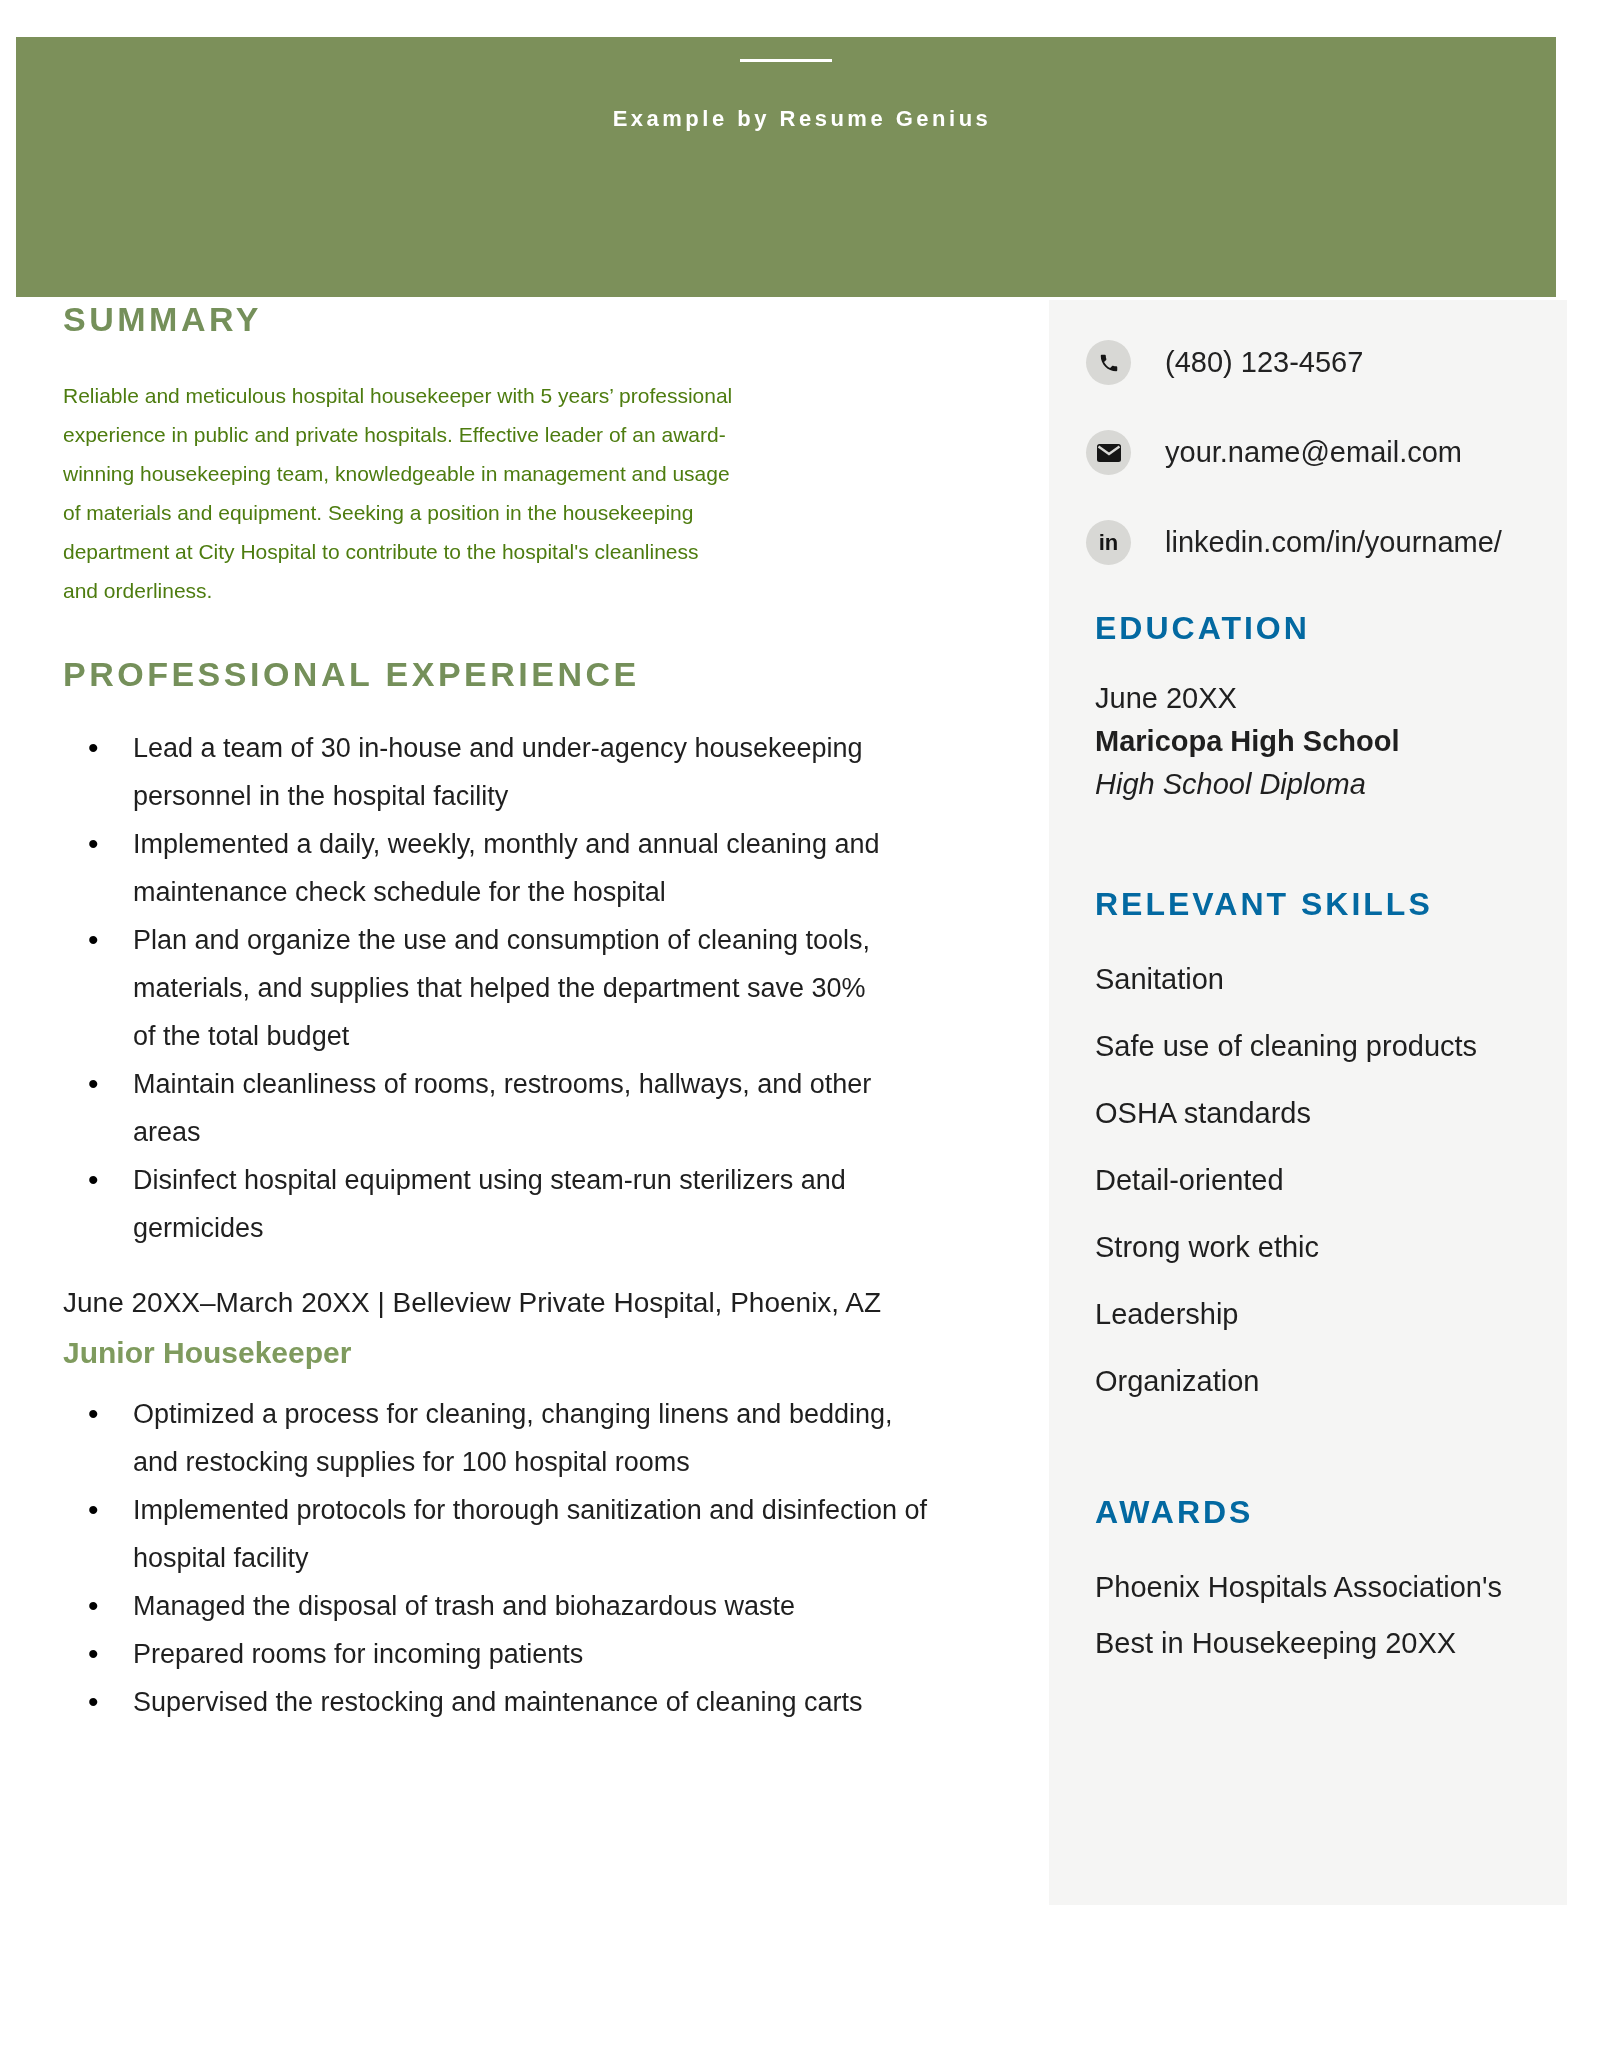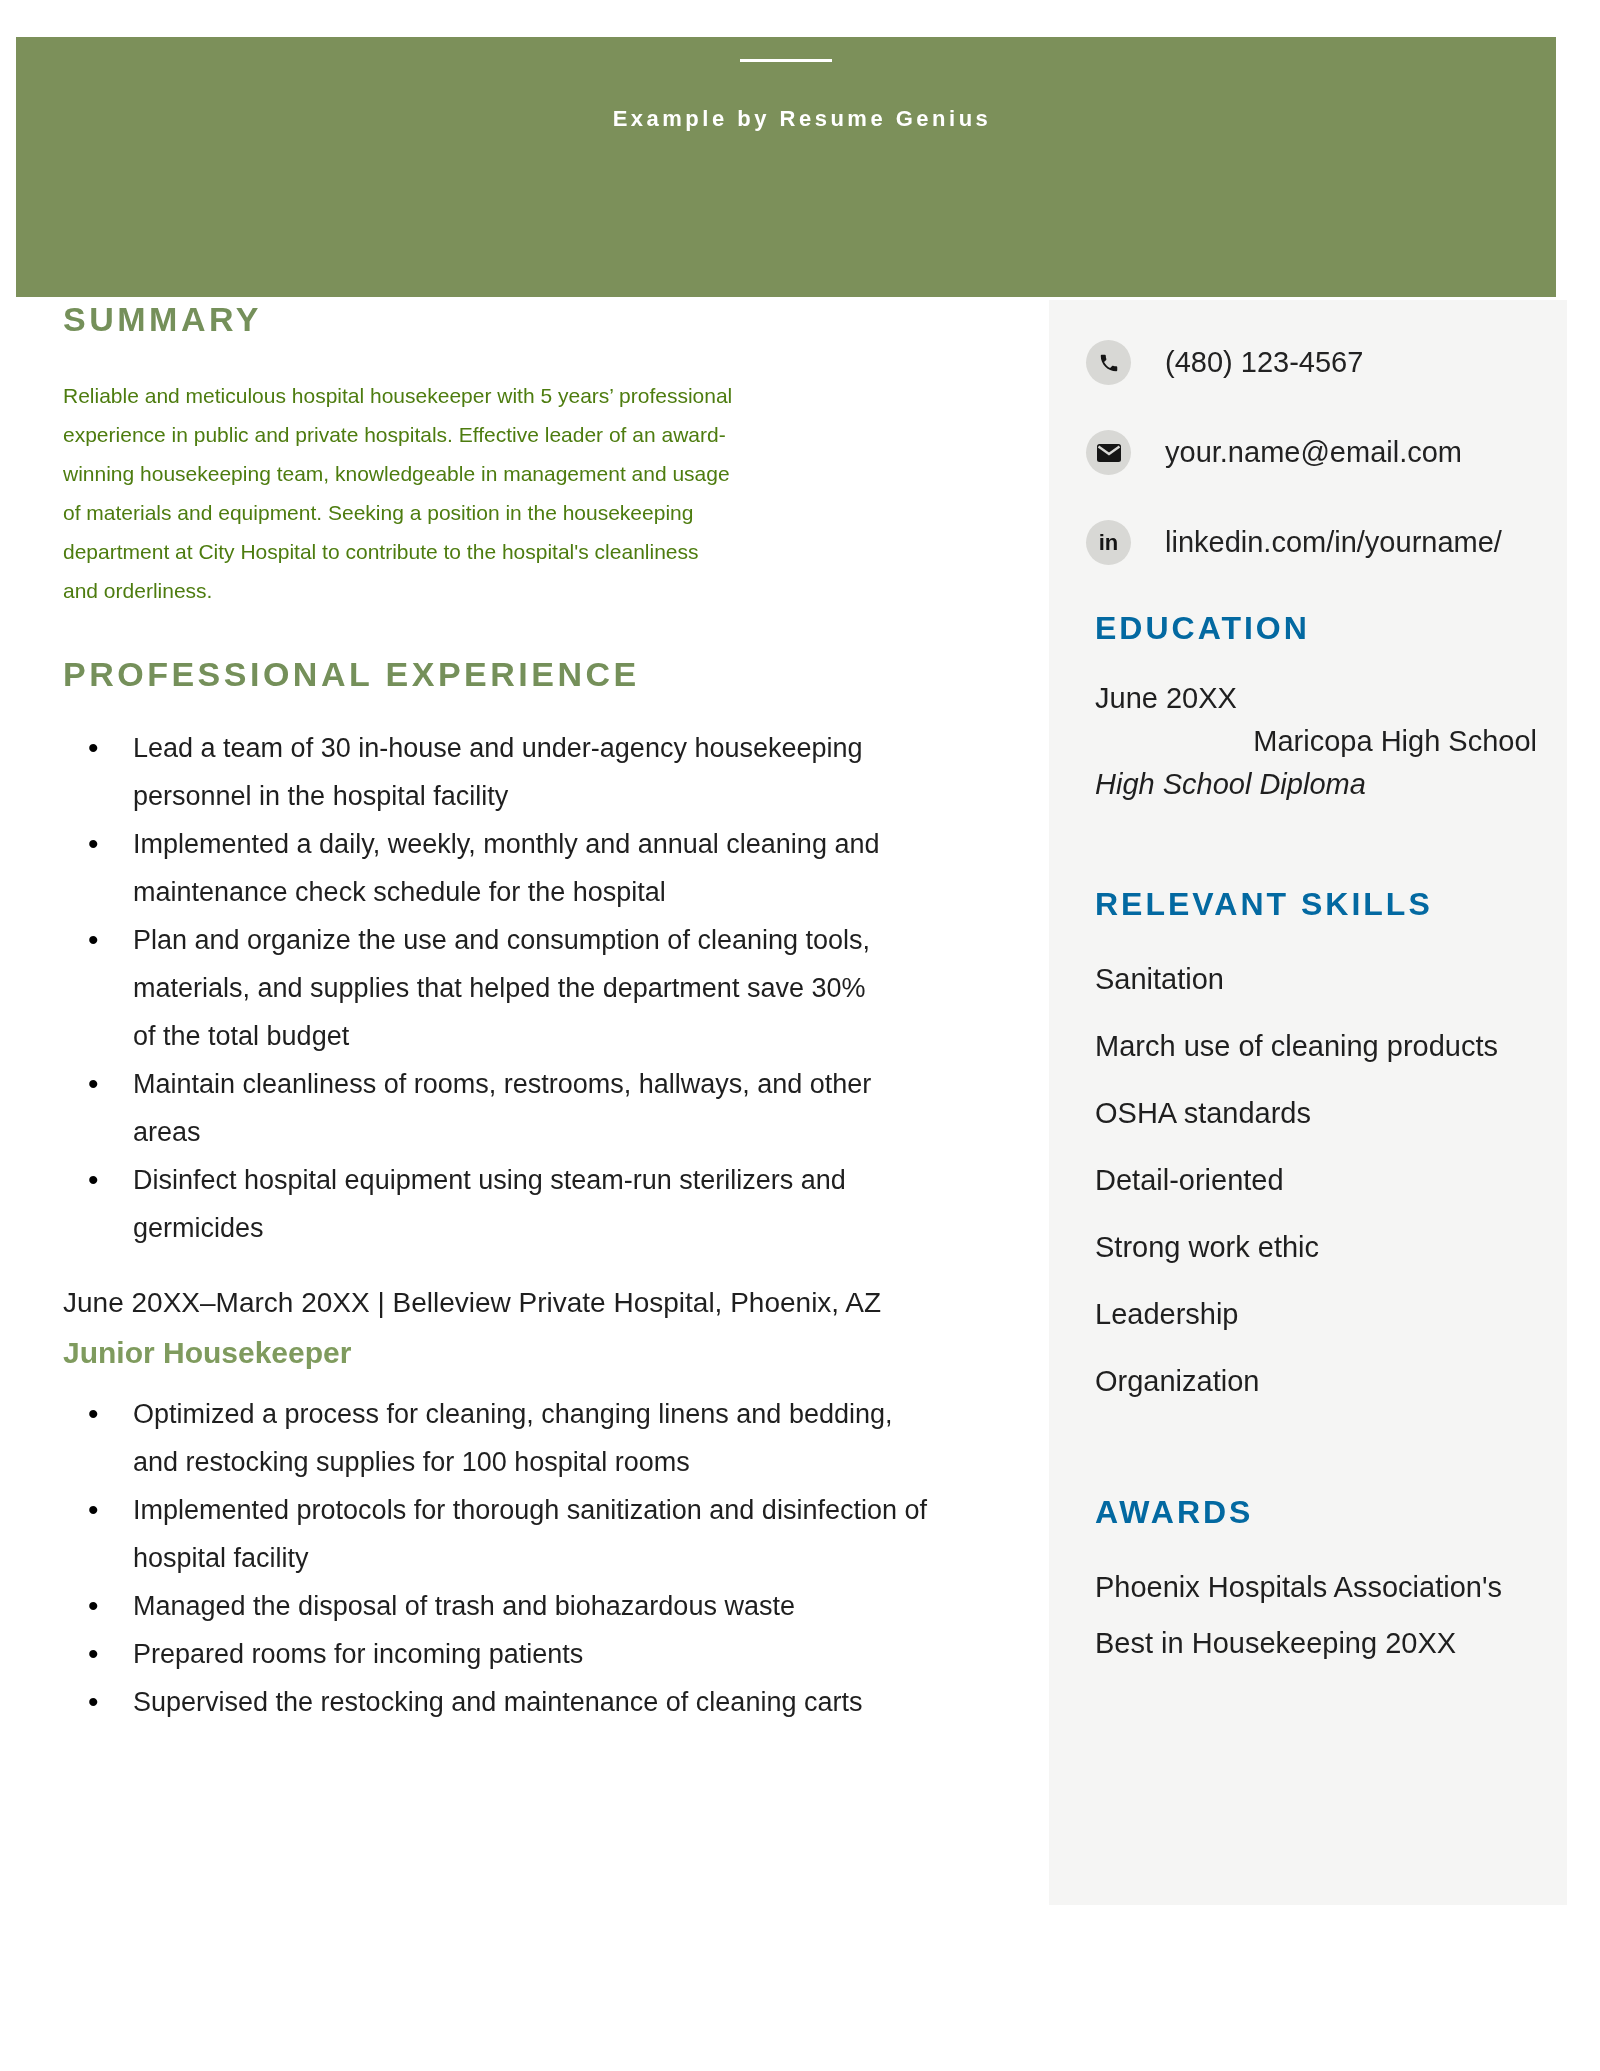--- a/index.html
+++ b/index.html
@@ -41,21 +41,21 @@
   .icon-circle { flex:0 0 45px; width:45px; height:45px; border-radius:50%;
     background:#D8D8D5; display:flex; align-items:center; justify-content:center; }
   .icon-circle svg { display:block; }
   .icon-circle .in-txt { font-size:22px; font-weight:700; color:#151515; letter-spacing:0px; }
   .contact-value { margin-left:34px; font-size:29px; color:#222; }
 
   .side-heading { margin-left:46px; font-size:32px; font-weight:700; letter-spacing:3px;
     color:#0369a1; }
   .edu-heading { margin-top:38px; }
   .edu-block { margin:30px 30px 0 46px; font-size:29px; line-height:43px; color:#1f1f1f; }
-  .edu-school { font-weight:400;text-align:right; }
+  .edu-school { font-weight:700; }
   .edu-degree { font-style:italic; }
 
   .skills-heading { margin-top:80px; }
   ul.skills { list-style:none; margin-top:34px; }
   ul.skills li { margin:0 0 23px 46px; font-size:29px; line-height:44px; color:#1f1f1f; }
 
   .awards-heading { margin-top:91px; }
   .awards-text { margin:28px 30px 0 46px; font-size:29px; line-height:56px; color:#1f1f1f;
     white-space:pre-line; }
 </style>
@@ -140,21 +140,21 @@
     <div class="side-heading edu-heading">EDUCATION</div>
     <div class="edu-block">
       <div class="edu-date">June 20XX</div>
       <div class="edu-school">Maricopa High School</div>
       <div class="edu-degree">High School Diploma</div>
     </div>
 
     <div class="side-heading skills-heading">RELEVANT SKILLS</div>
     <ul class="skills">
       <li>Sanitation</li>
-      <li>March use of cleaning products</li>
+      <li>Safe use of cleaning products</li>
       <li>OSHA standards</li>
       <li>Detail-oriented</li>
       <li>Strong work ethic</li>
       <li>Leadership</li>
       <li>Organization</li>
     </ul>
 
     <div class="side-heading awards-heading">AWARDS</div>
     <div class="awards-text">Phoenix Hospitals Association's
 Best in Housekeeping 20XX</div>

